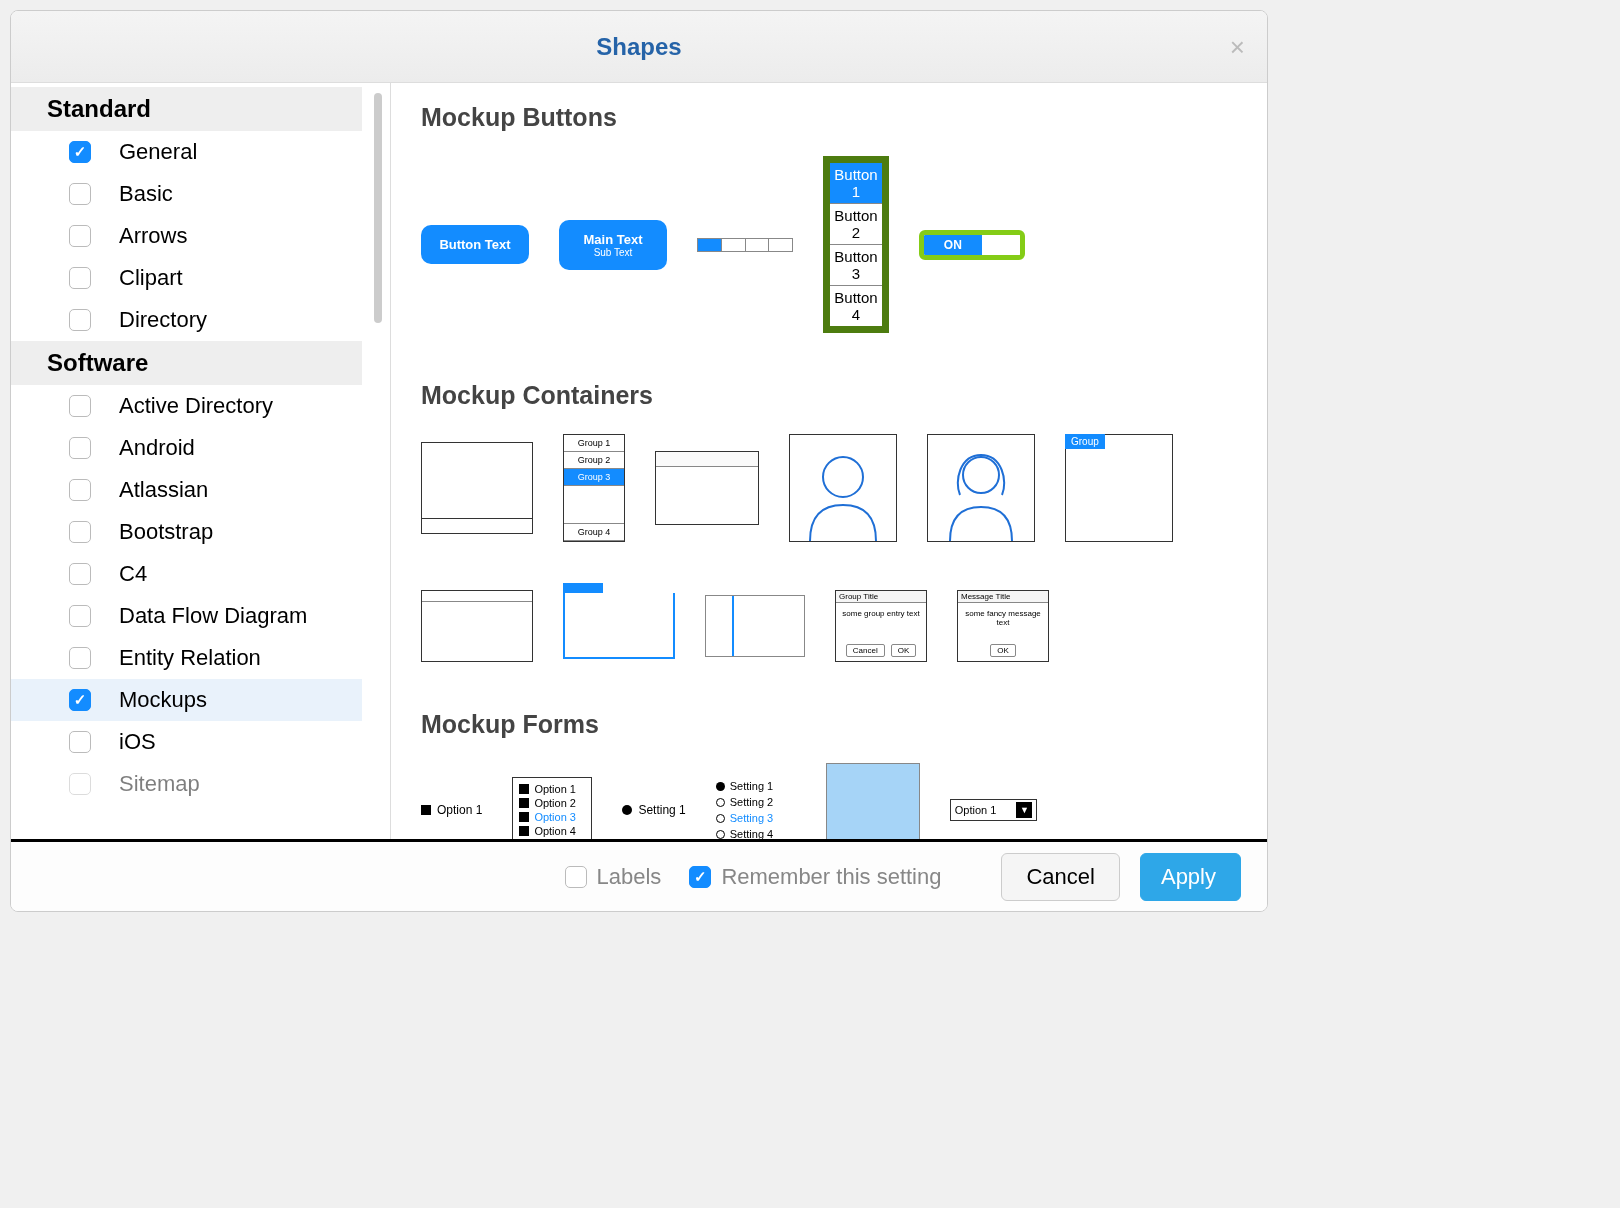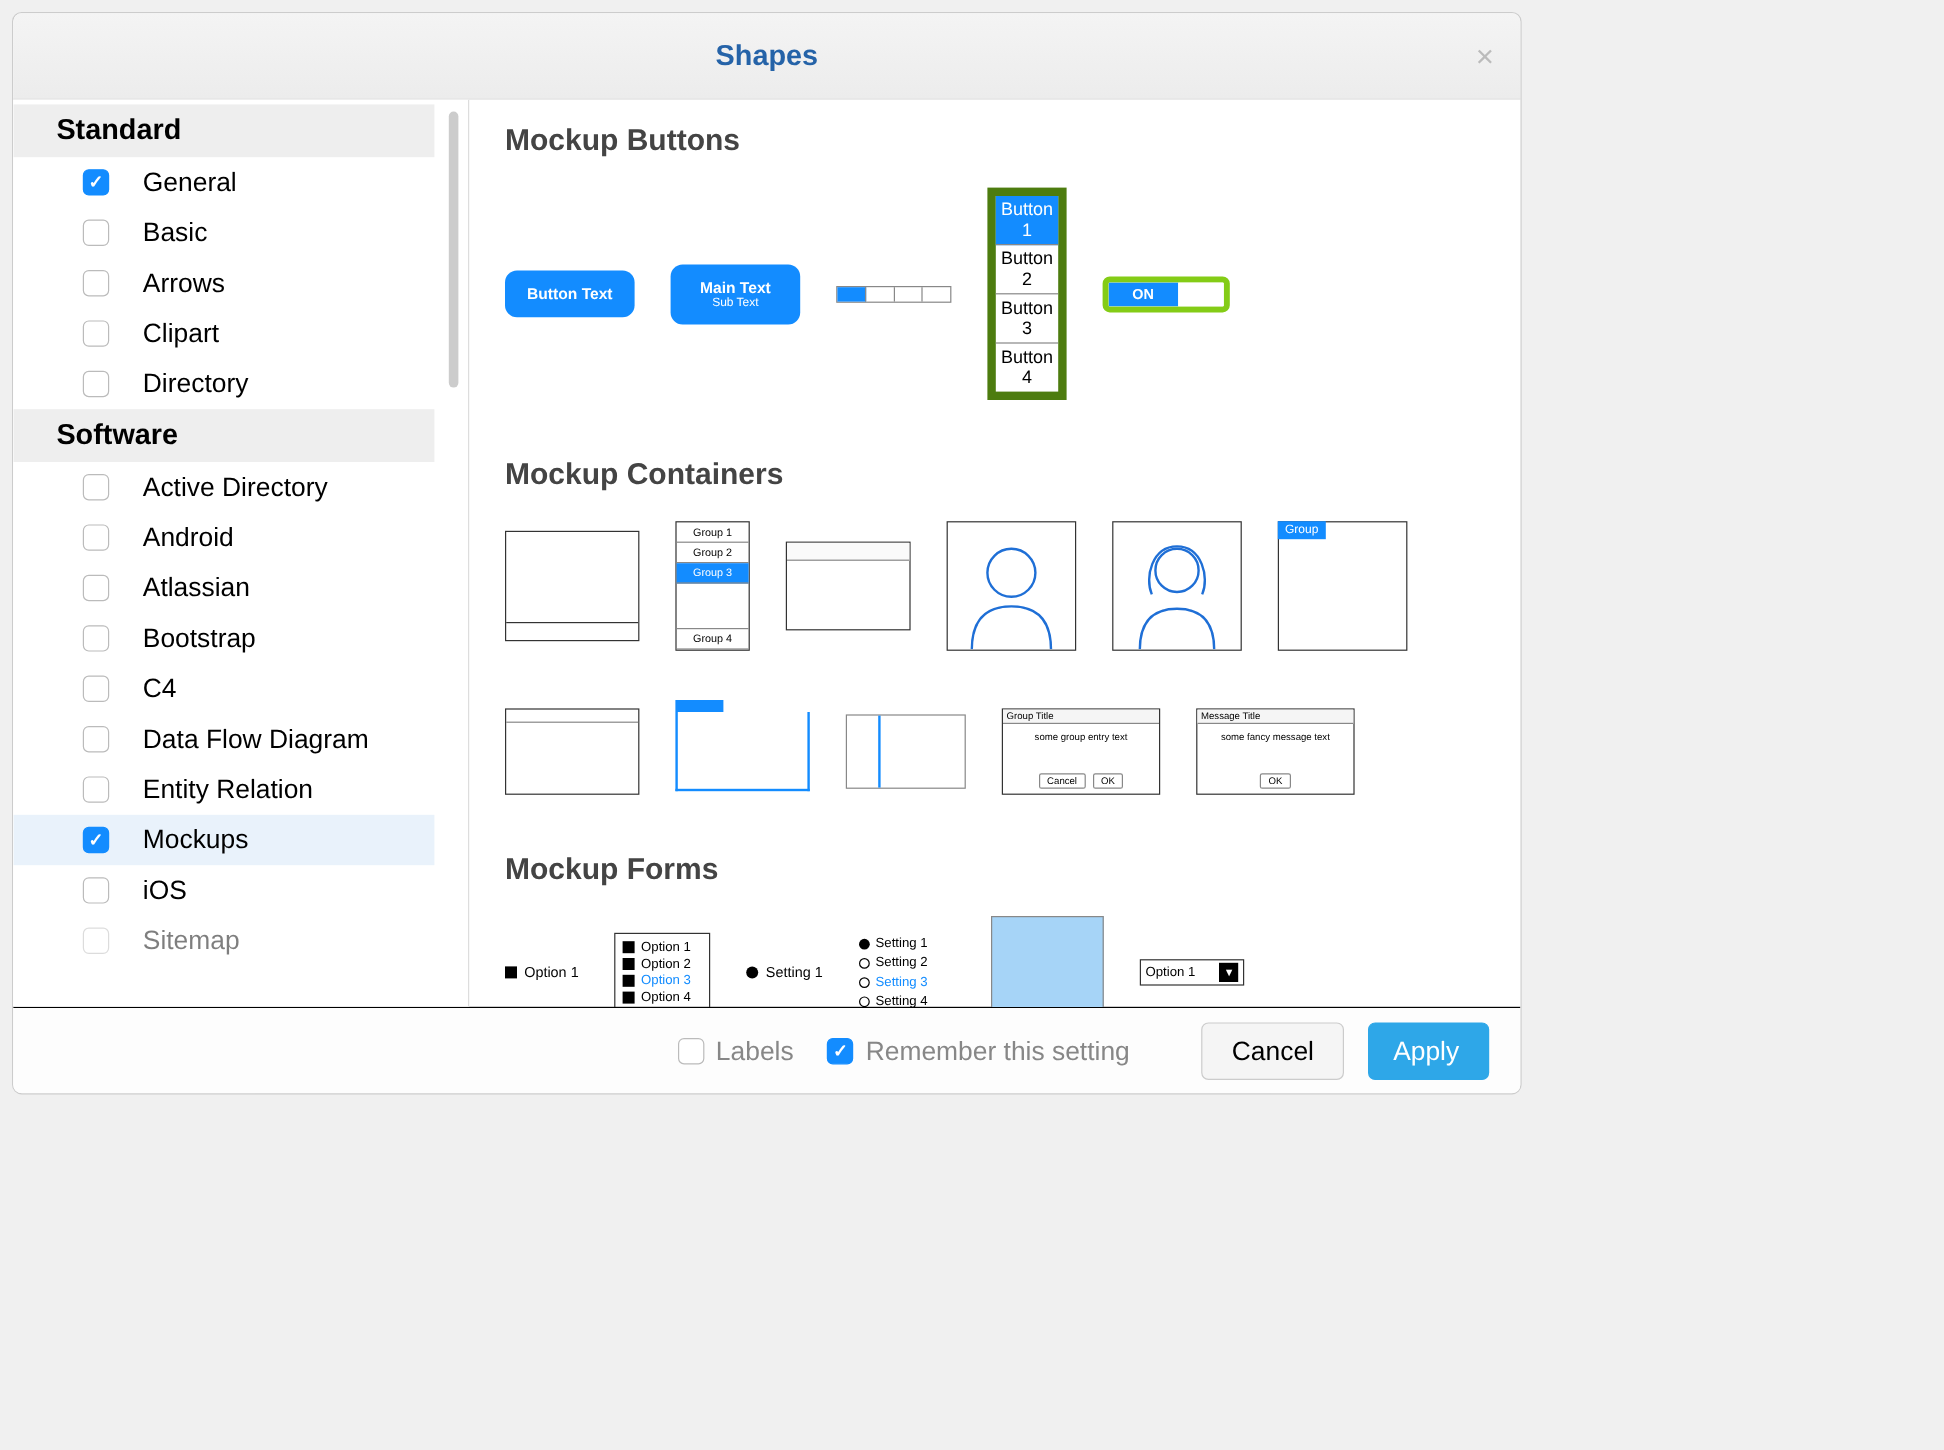--- a/index.html
+++ b/index.html
@@ -177,21 +177,21 @@
   .cont.window::before { content:""; position:absolute; top:0; left:0; right:0; height:14px; border-bottom:1px solid #888; background: #fafafa; }
   .avatar { width:108px; height:108px; border:1px solid #333; display:flex; align-items:flex-end; justify-content:center; overflow:hidden; }
   .group-box { width:108px; height:108px; border:1px solid #333; position:relative; }
   .group-box .tab { position:absolute; top:-1px; left:-1px; background:#138cff; color:#fff; font-size:10px; padding:2px 6px; }
   .browser2 { width:112px; height:72px; border:1px solid #333; position:relative; }
   .browser2::before { content:""; position:absolute; top:0; left:0; right:0; height:10px; border-bottom:1px solid #888; }
   .tab-win { width:112px; height:66px; border:2px solid #138cff; border-top:none; position:relative; }
   .tab-win::before { content:""; position:absolute; top:-10px; left:-2px; width:40px; height:10px; background:#138cff; }
   .hsplit { width:100px; height:62px; border:1px solid #888; position:relative; }
   .hsplit::before { content:""; position:absolute; left:26px; top:0; bottom:0; width:2px; background:#138cff; }
-  .dlg { width:132px; height:72px; border:1px solid #333; font-size:8px; text-align:center; padding-top:4px; position:relative; }
+  .dlg { width:92px; height:72px; border:1px solid #333; font-size:8px; text-align:center; padding-top:4px; position:relative; }
   .dlg .hdr { position:absolute; top:0; left:0; right:0; height:12px; border-bottom:1px solid #888; font-size:8px; padding:1px 3px; text-align:left; background:#f5f5f5; }
   .dlg .btns { position:absolute; bottom:4px; left:0; right:0; display:flex; justify-content:center; gap:6px; }
   .dlg .btns span { border:1px solid #888; padding:1px 6px; font-size:8px; border-radius:2px; }
 
   
   .opt-single { font-size:12px; display:flex; align-items:center; gap:6px; }
   .sq { width:10px; height:10px; background:#000; }
   .dot { width:10px; height:10px; border-radius:50%; background:#000; }
   .opt-list { border:1px solid #333; padding:4px 6px; font-size:11px; width:80px; }
   .opt-list div { display:flex; align-items:center; gap:5px; padding:1px 0; }
@@ -207,21 +207,21 @@
     width:0; height:0;
     border-left:12px solid transparent;
     border-right:12px solid transparent;
     border-top:20px solid #999;
   }
   .dropdown { border:1px solid #333; padding:2px 4px; font-size:11px; display:flex; align-items:center; gap:20px; background:#fff; }
   .dropdown .arrow { background:#000; color:#fff; width:16px; height:16px; display:flex; align-items:center; justify-content:center; font-size:9px; }
 
   .footer {
     height: 72px;
-    border-top: 1px solid #000000;
+    border-top: 3px solid #000000;
     display: flex;
     align-items: center;
     justify-content: flex-end;
     padding: 0 26px;
     gap: 20px;
     background: #fdfdfd;
   }
   .footer-left { display: flex; align-items: center; gap: 28px; margin-right: 40px; }
   .footer-chk { display: flex; align-items: center; gap: 10px; font-size: 22px; color: #878787; }
   .btn {

